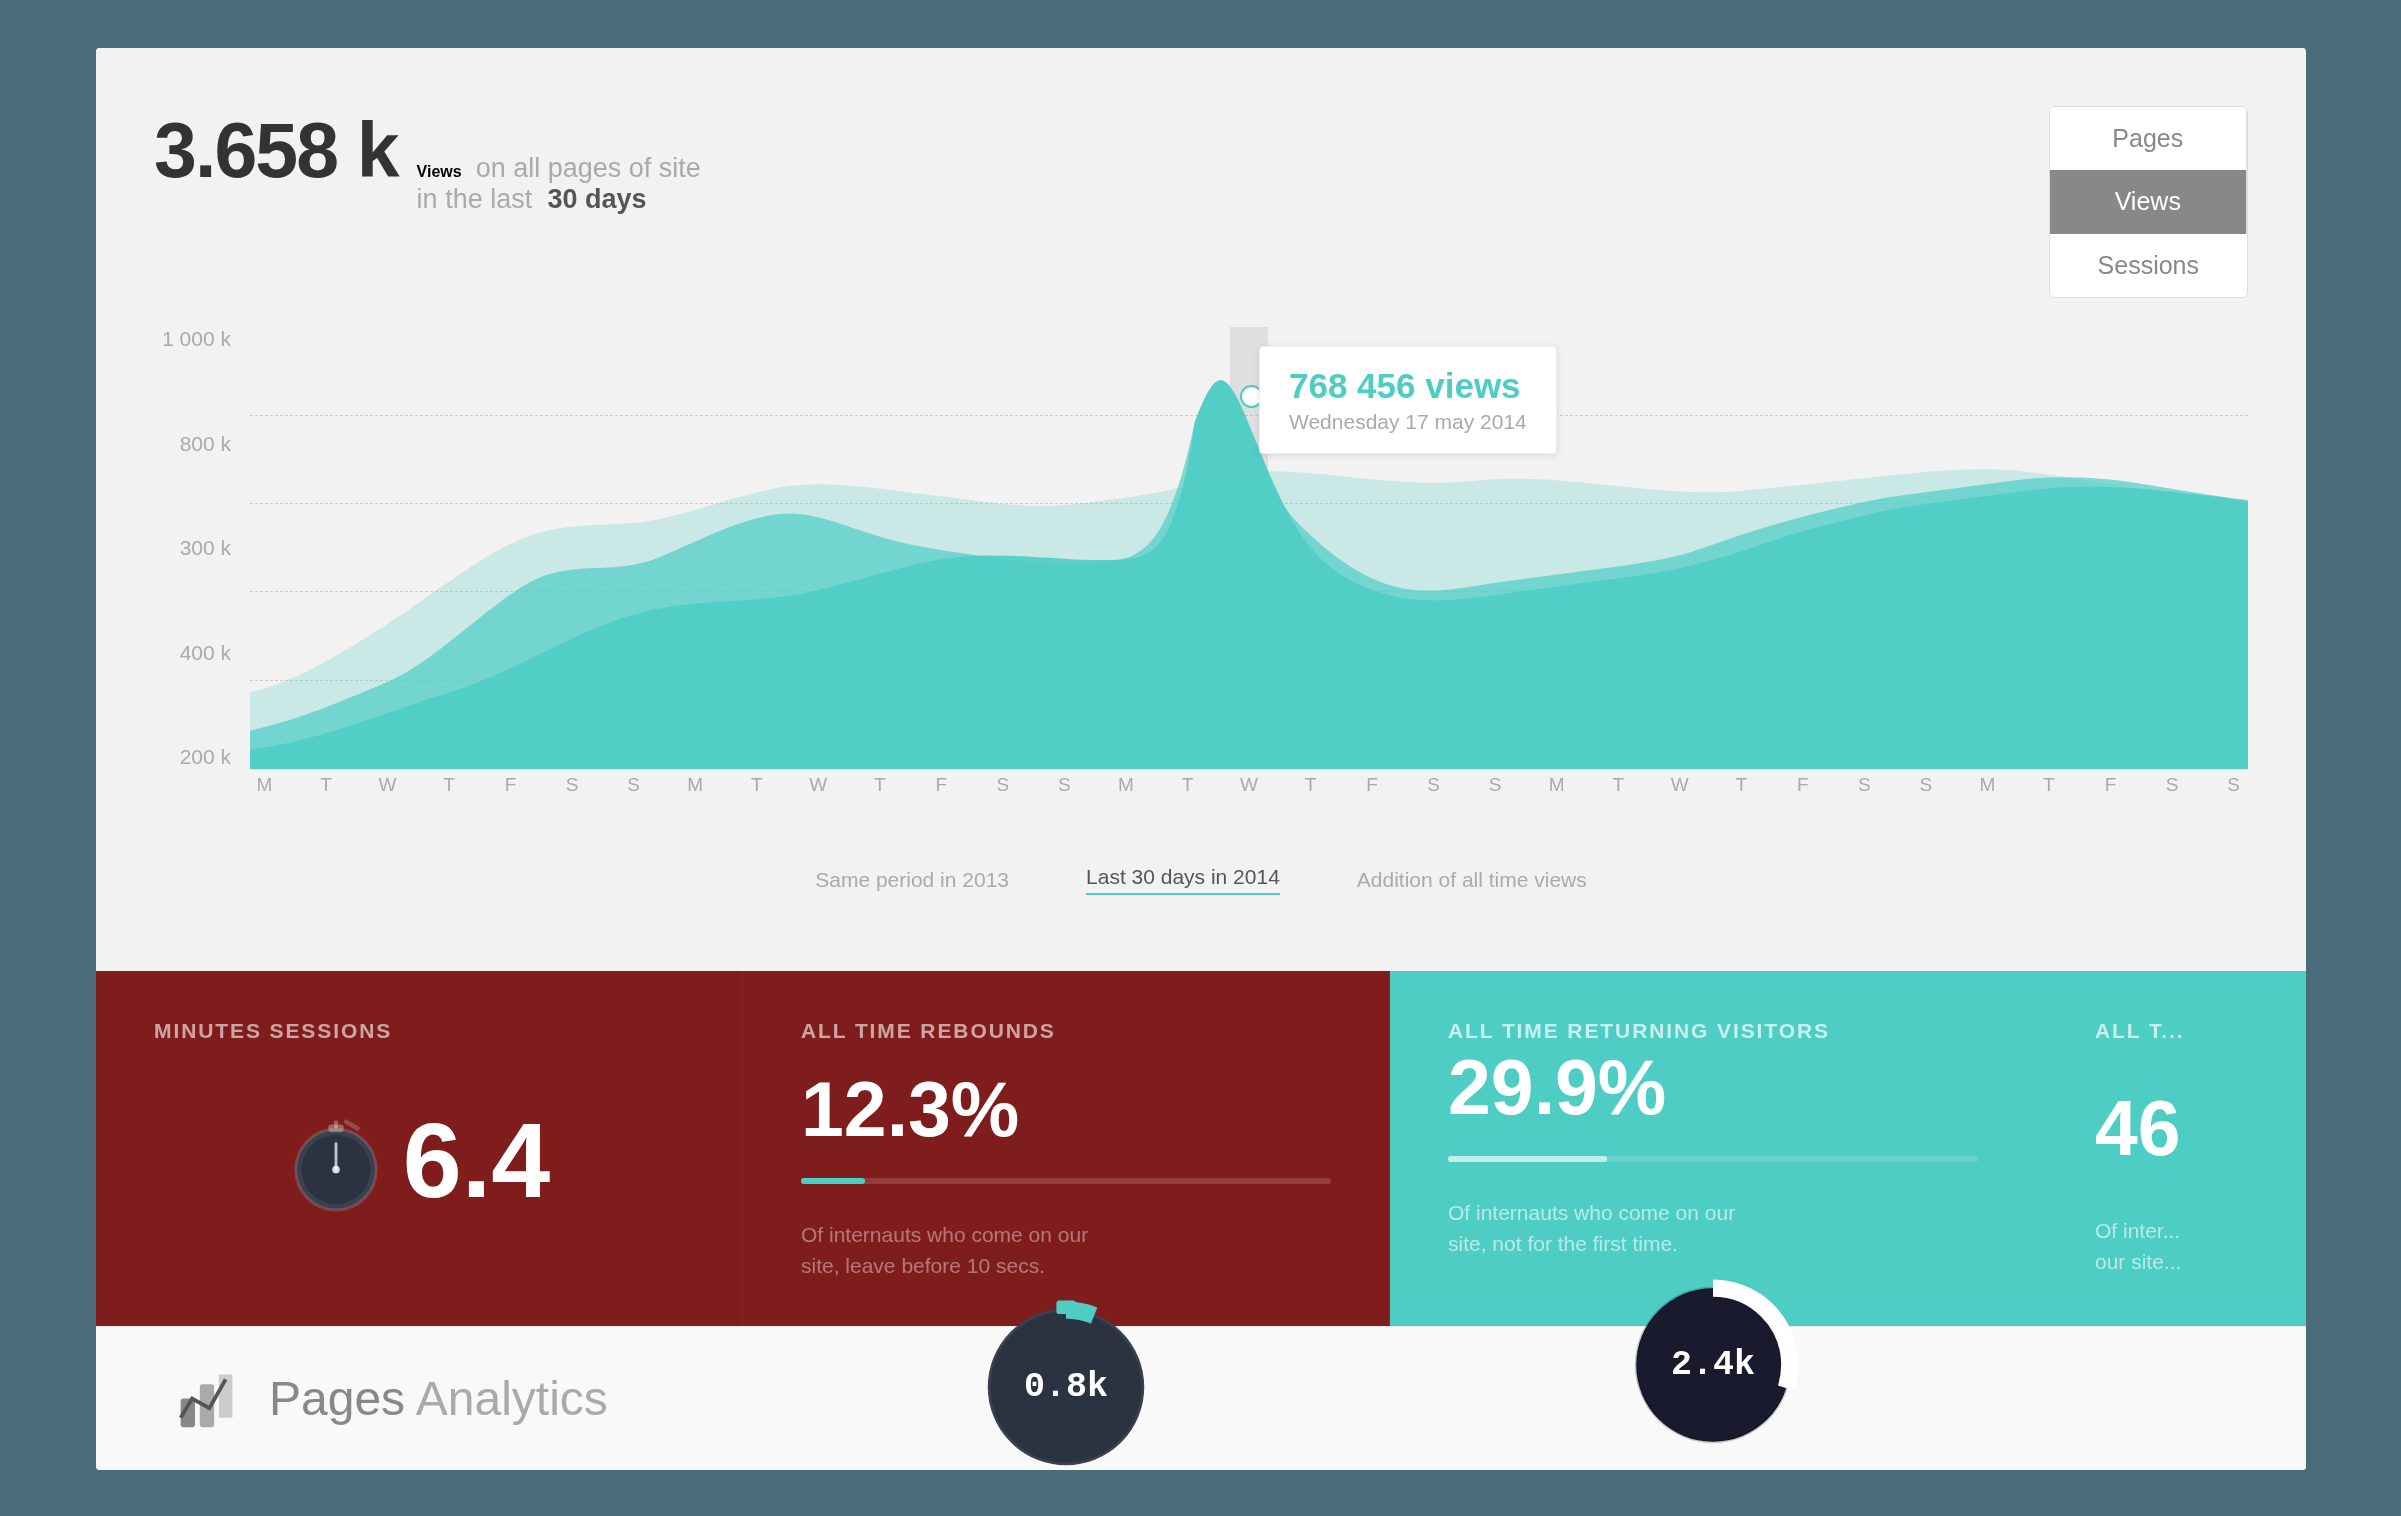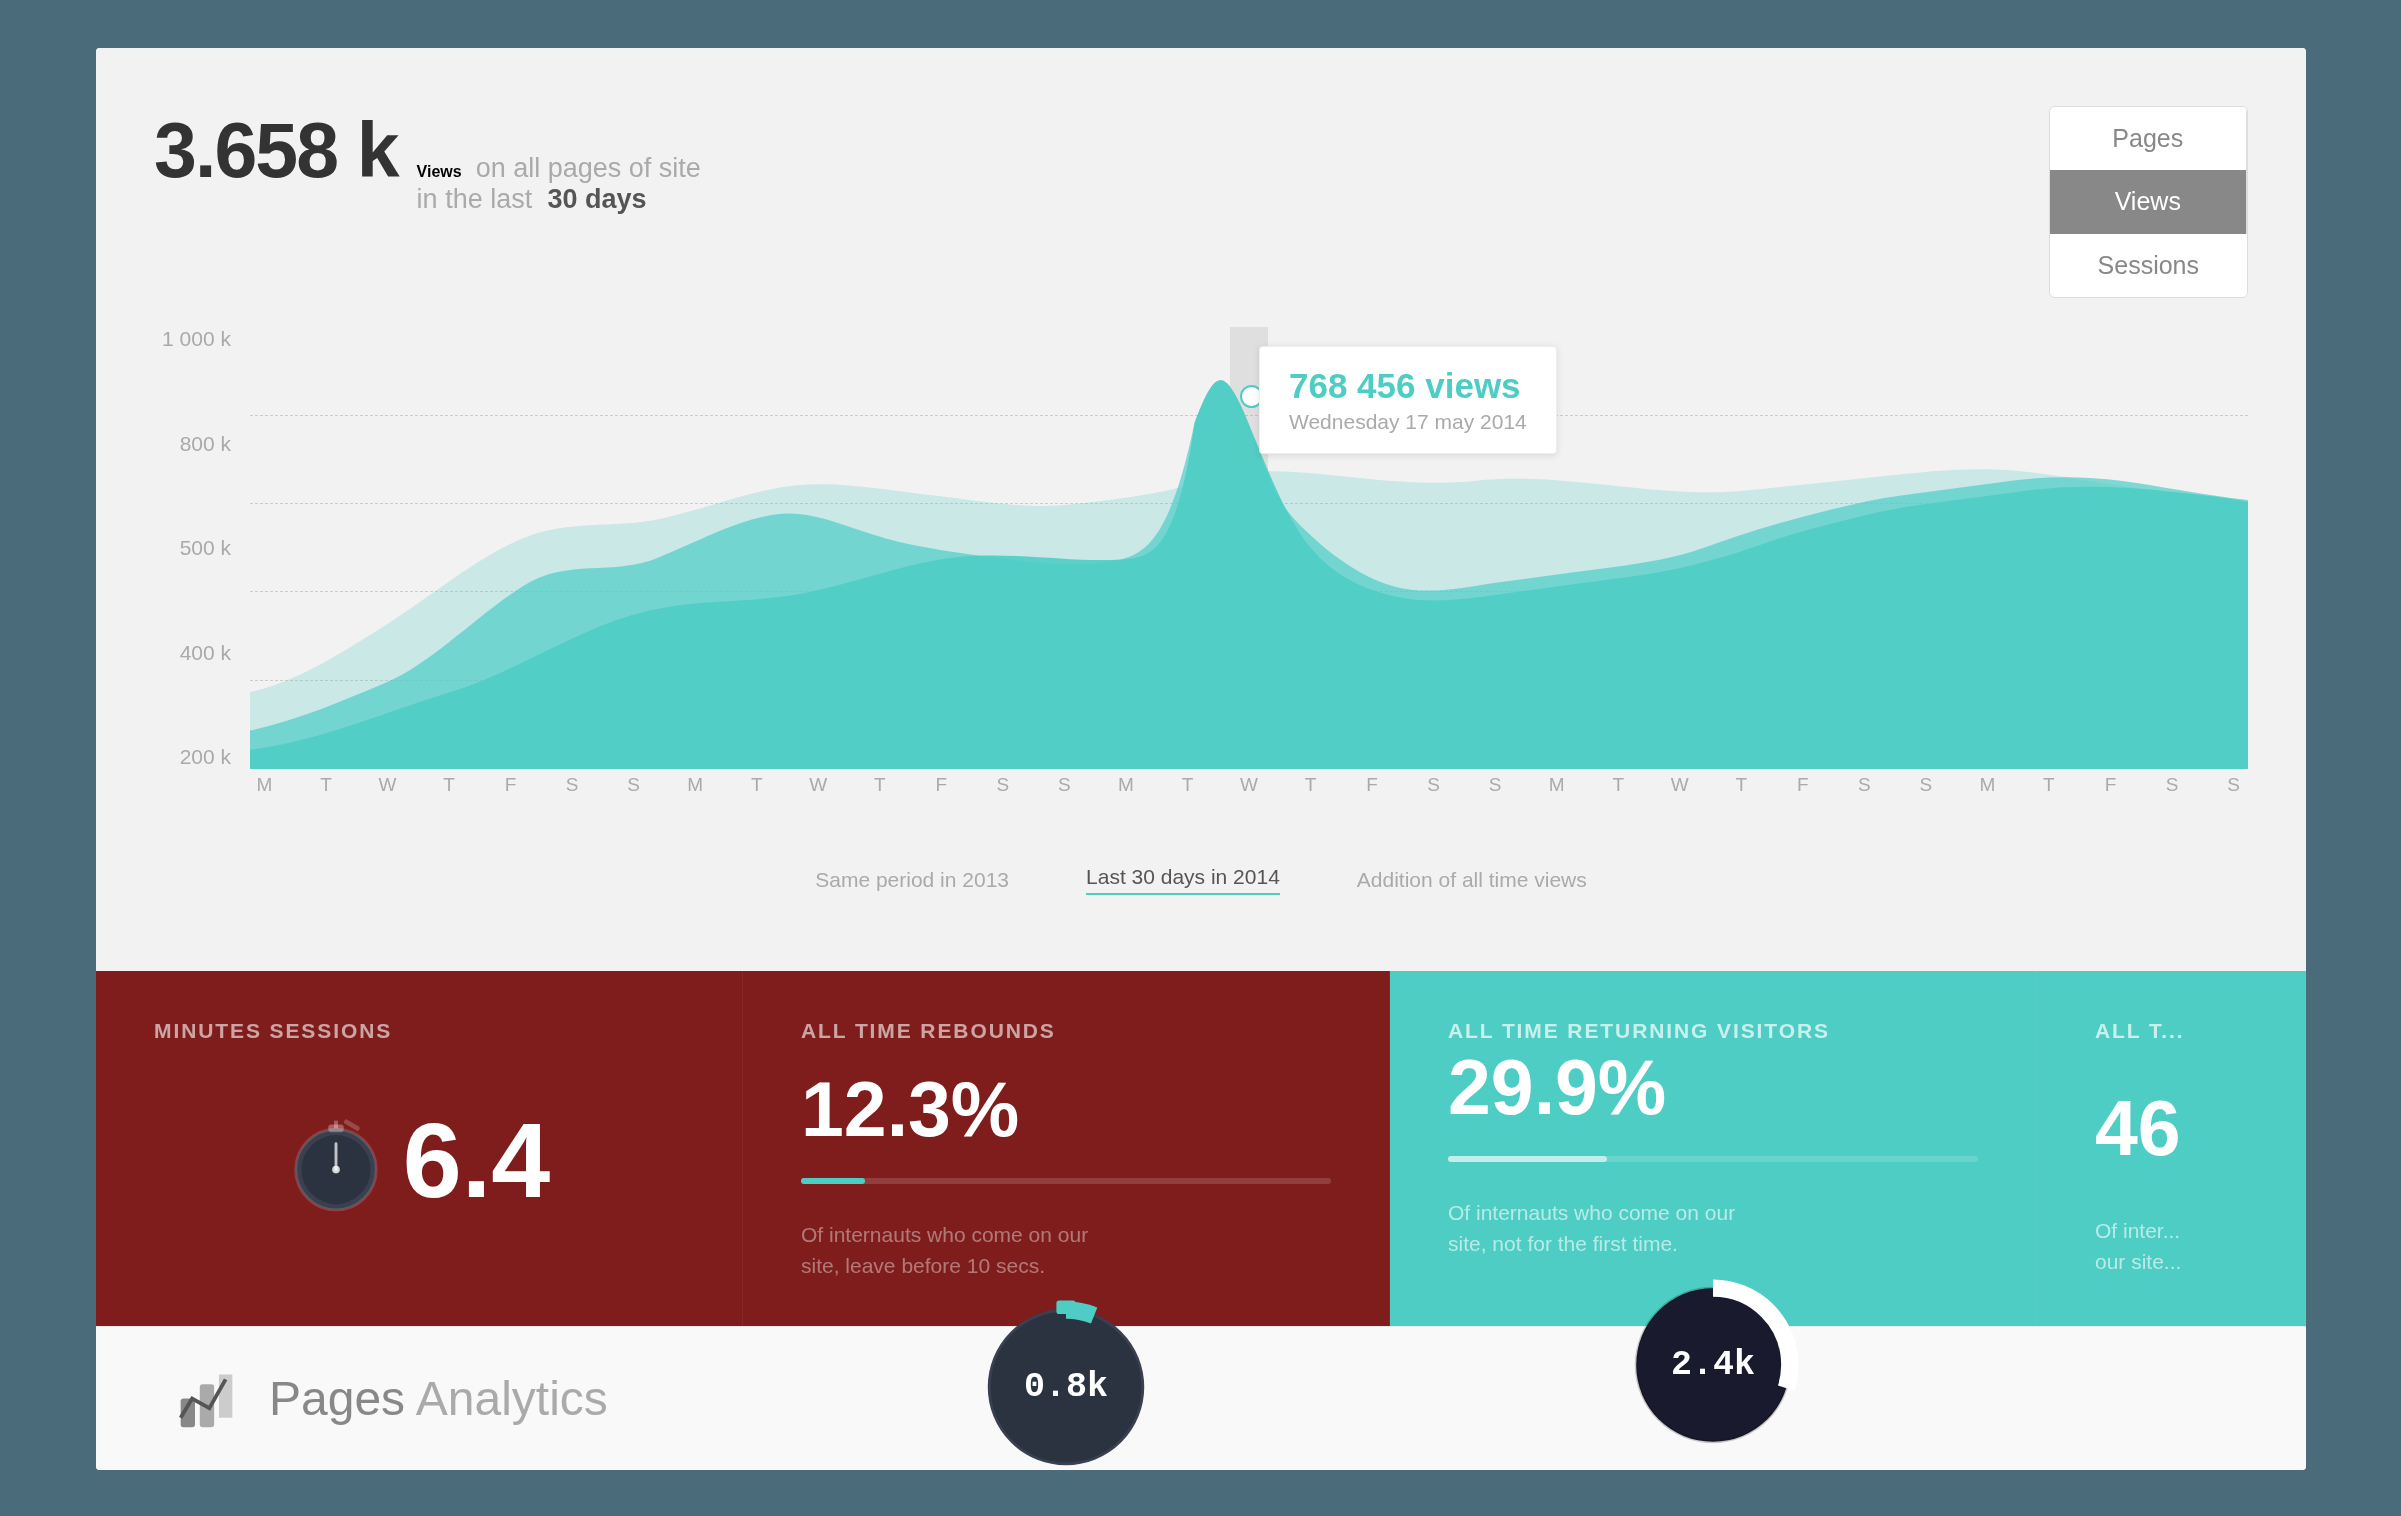--- a/index.html
+++ b/index.html
@@ -323,21 +323,21 @@
         <button class="tab-btn active">Views</button>
         <button class="tab-btn">Sessions</button>
       </div>
     </div>
 
     <div class="chart-container">
 
       <div class="y-axis">
         <span class="y-label">200 k</span>
         <span class="y-label">400 k</span>
-        <span class="y-label">500 k</span>
+        <span class="y-label">300 k</span>
         <span class="y-label">800 k</span>
         <span class="y-label">1 000 k</span>
       </div>
 
       <div class="chart-area">
 
         <div class="grid-lines">
           <div class="grid-line" style="bottom: 20%;"></div>
           <div class="grid-line" style="bottom: 40%;"></div>
           <div class="grid-line" style="bottom: 60%;"></div>

